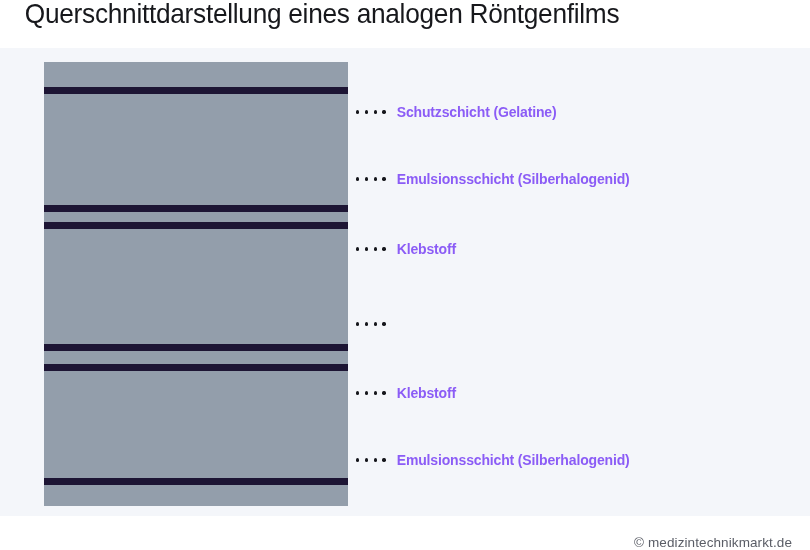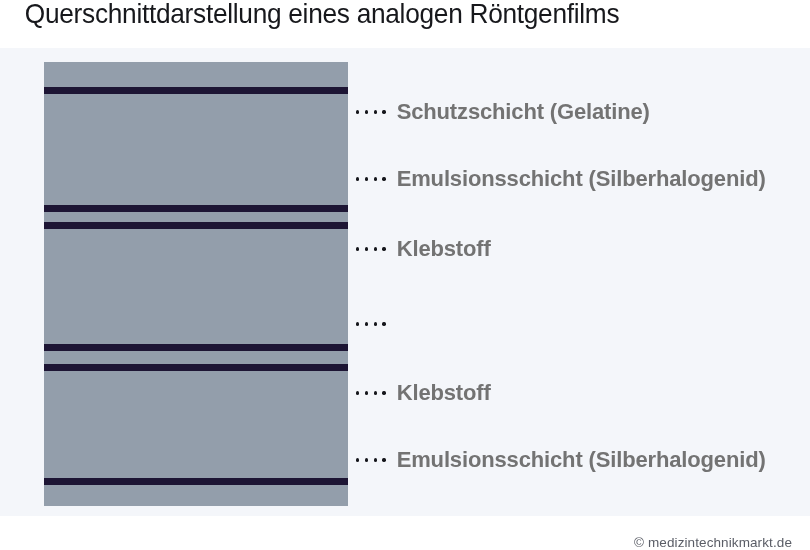--- a/index.html
+++ b/index.html
@@ -95,23 +95,23 @@
 
   .leader-dots i {
     display: block;
     width: 3.3px;
     height: 3.3px;
     border-radius: 50%;
     background: #15161b;
   }
 
   .label-text {
-    font-size: 22px;
+    font-size: 14px;
     font-weight: 700;
-    color: #737373;
+    color: #8b5cf6;
     letter-spacing: -0.15px;
     line-height: 1;
   }
 
   
   #footer-bar {
     position: absolute;
     left: 0;
     top: 516px;
     width: 810px;

